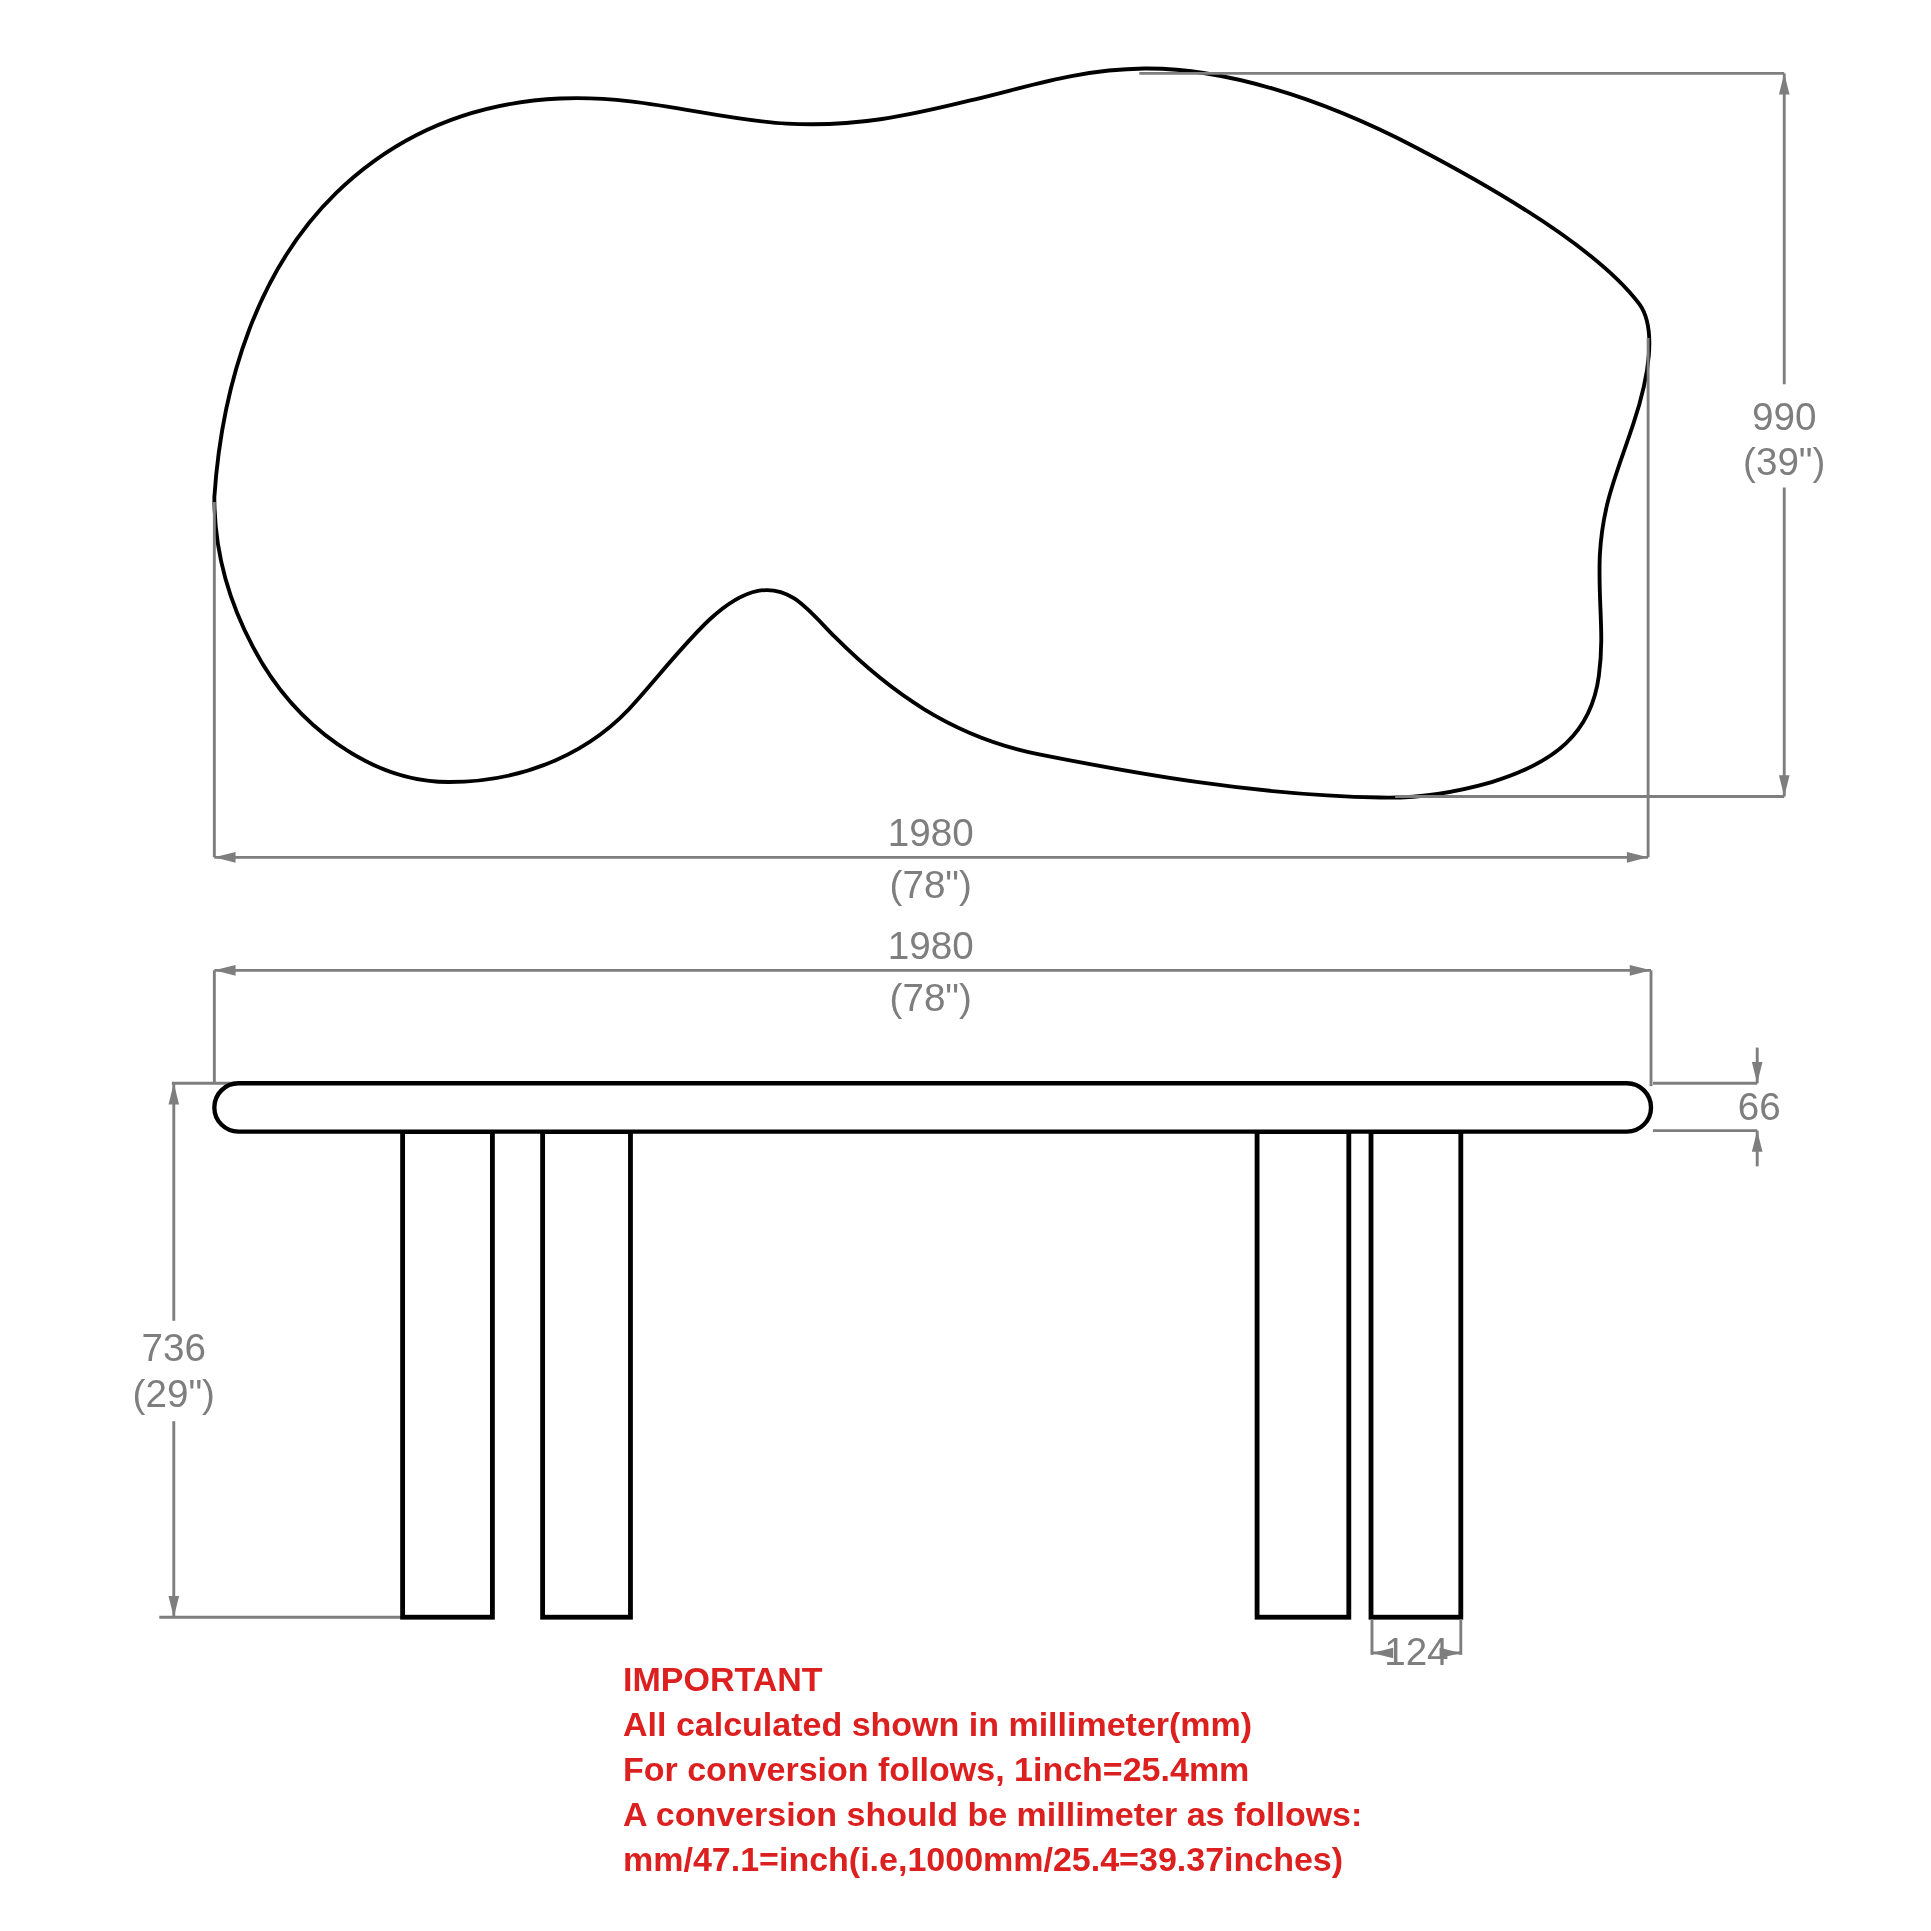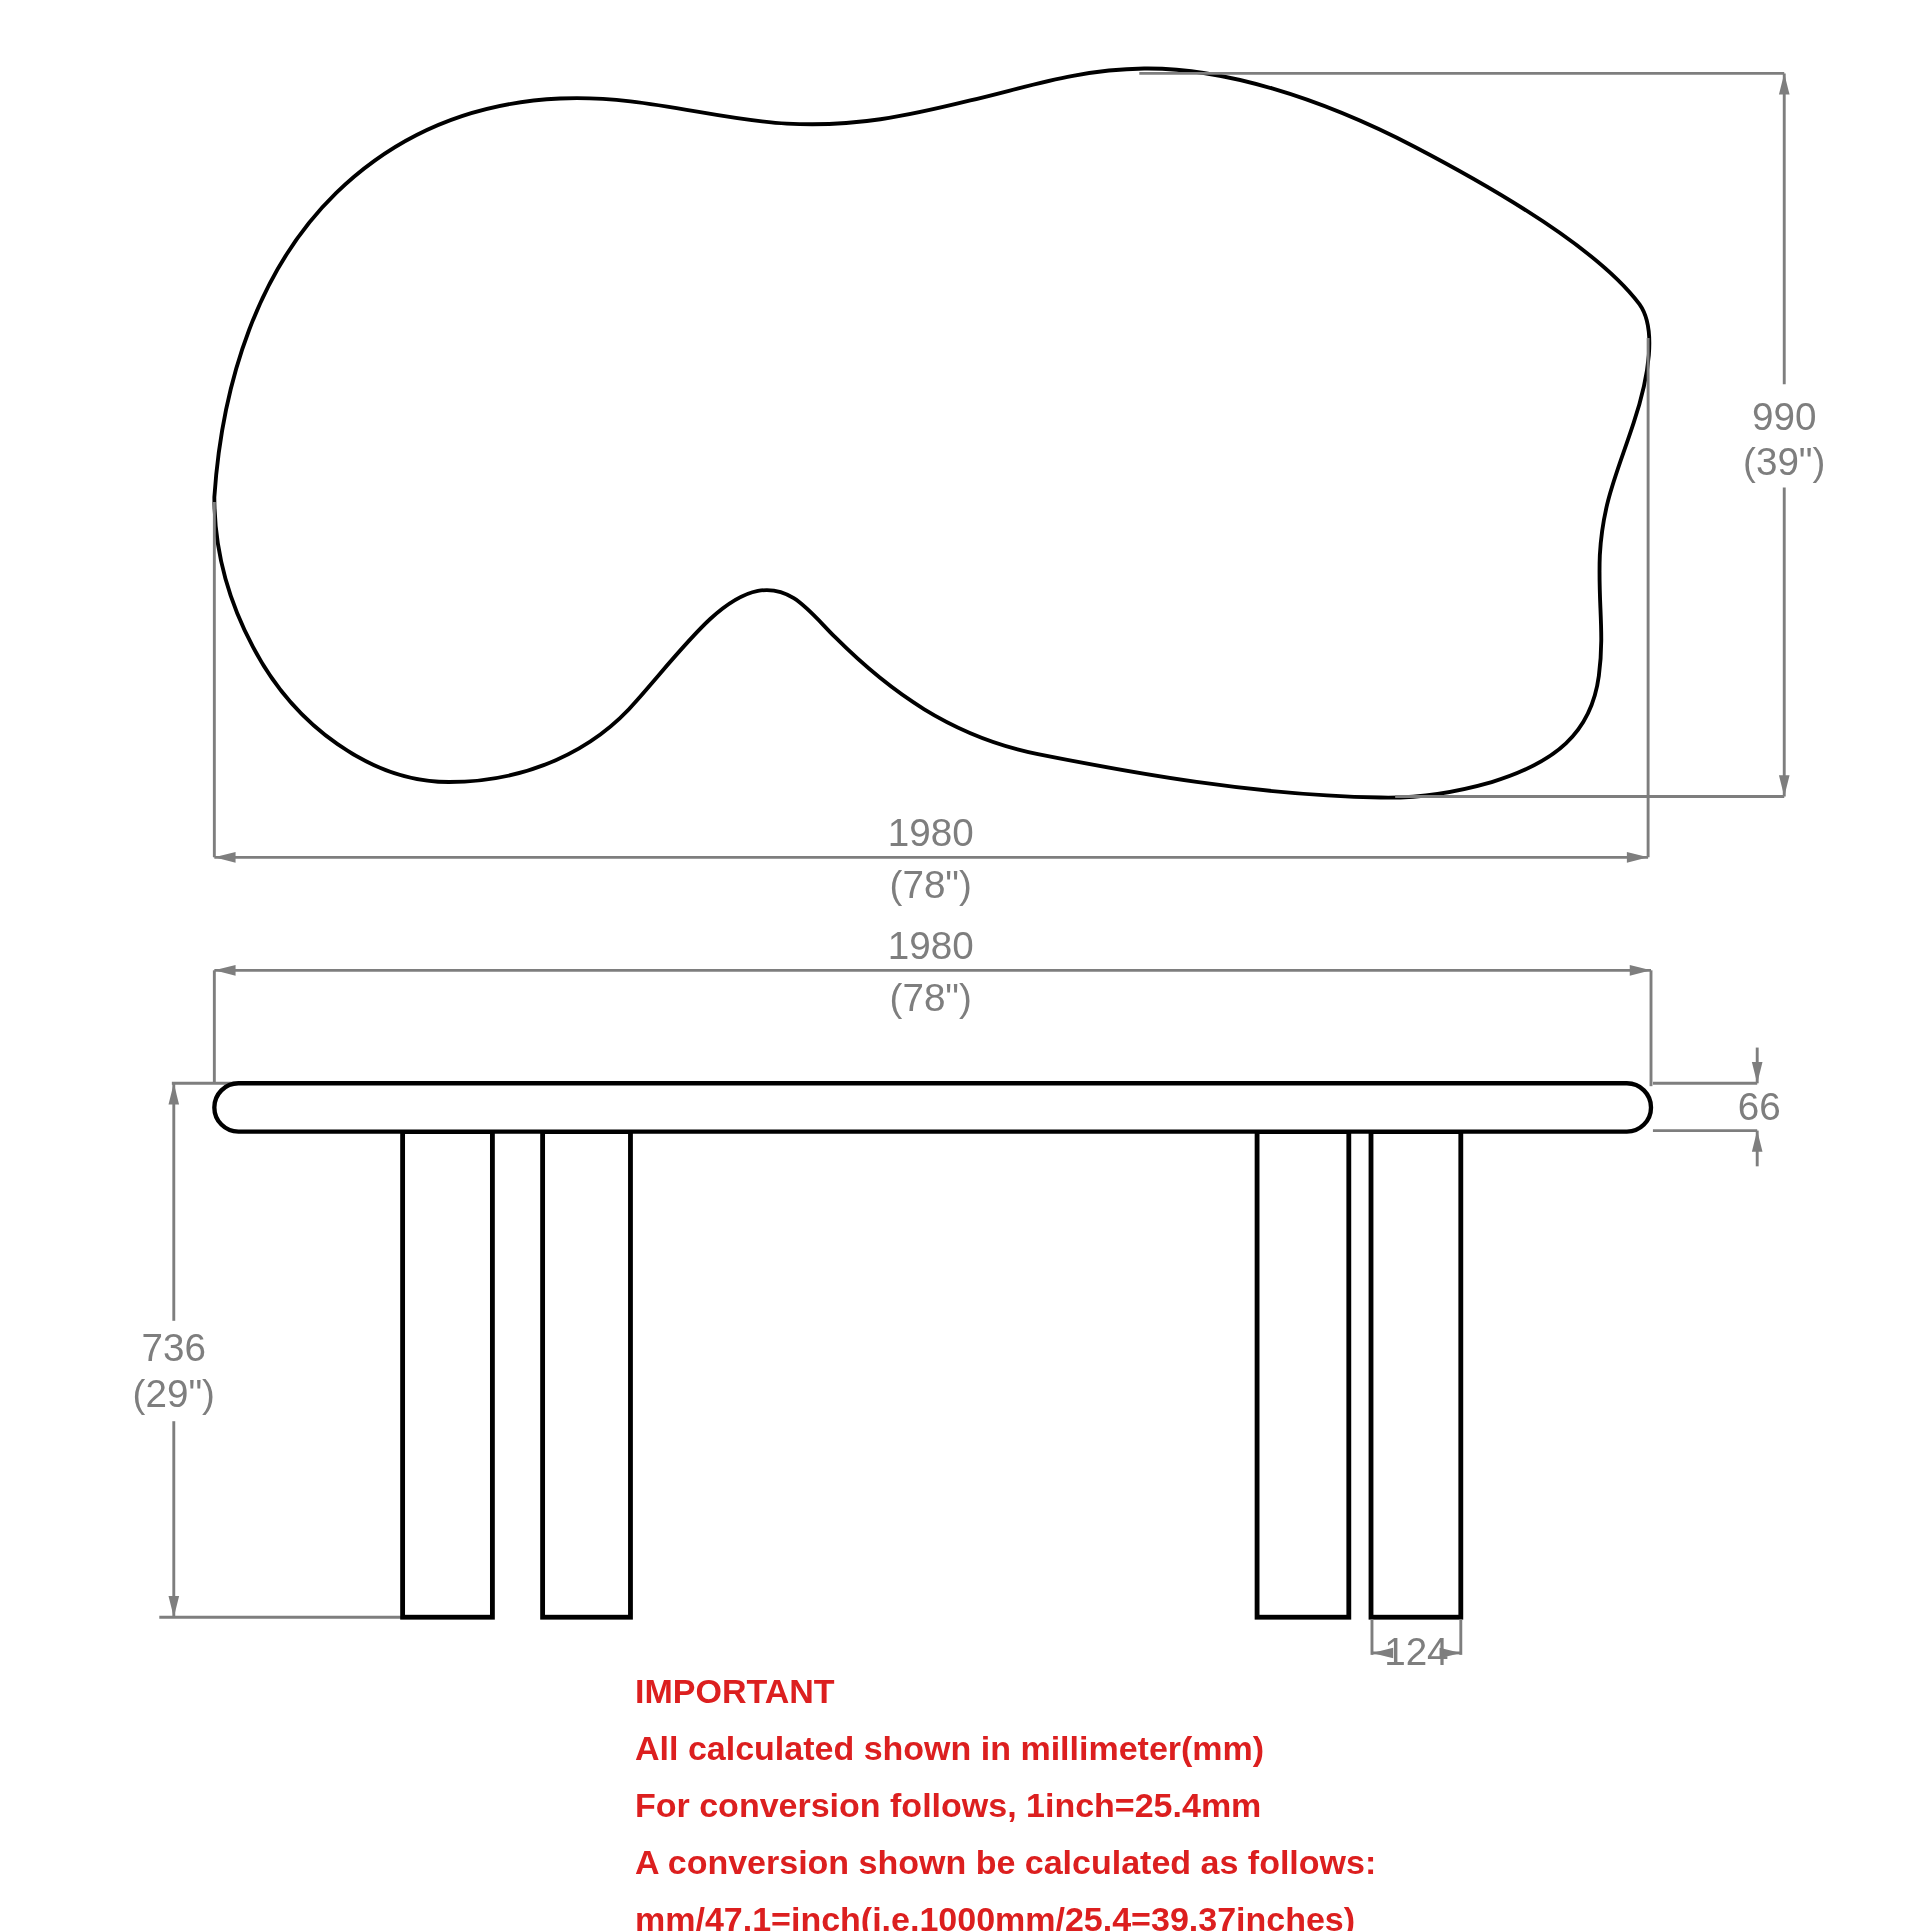--- a/index.html
+++ b/index.html
@@ -2,21 +2,21 @@
 <html><head>
 <meta charset="utf-8">
 <style>
   html,body{margin:0;padding:0;background:#ffffff;}
   #canvas{position:relative;width:1931px;height:1931px;background:#ffffff;overflow:hidden;
           font-family:"Liberation Sans",sans-serif;}
   #drawing{position:absolute;left:0;top:0;}
   .dim-text{font-family:"Liberation Sans",sans-serif;font-size:40px;fill:#7e7e7e;}
   #notes{position:absolute;left:623px;top:1657px;color:#dc1f1f;font-family:"Liberation Sans",sans-serif;
          font-size:34px;font-weight:bold;line-height:45px;white-space:nowrap;}
-  #notes .note-line{margin:12px;padding:0;}
+  #notes .note-line{margin:0;padding:0;}
 </style>
 </head>
 <body>
 
 <div id="canvas">
 
   <svg id="drawing" width="1931" height="1931" viewBox="0 0 2000 2000">
 
     <g>
       <path d="M 222 515
@@ -112,18 +112,18 @@
     </g>
     <polygon fill="#7e7e7e" points="1421,1712 1443,1706.5 1443,1717.5"></polygon>
     <polygon fill="#7e7e7e" points="1513,1712 1491,1706.5 1491,1717.5"></polygon>
     <text class="dim-text" x="1467" y="1725" text-anchor="middle">124</text>
   </svg>
 
   <div id="notes">
     <p class="note-line">IMPORTANT</p>
     <p class="note-line">All calculated shown in millimeter(mm)</p>
     <p class="note-line">For conversion follows, 1inch=25.4mm</p>
-    <p class="note-line">A conversion shown be calculated as follows:</p>
+    <p class="note-line">A conversion should be millimeter as follows:</p>
     <p class="note-line">mm/47.1=inch(i.e,1000mm/25.4=39.37inches)</p>
   </div>
 
 </div>
 
 
 </body></html>

